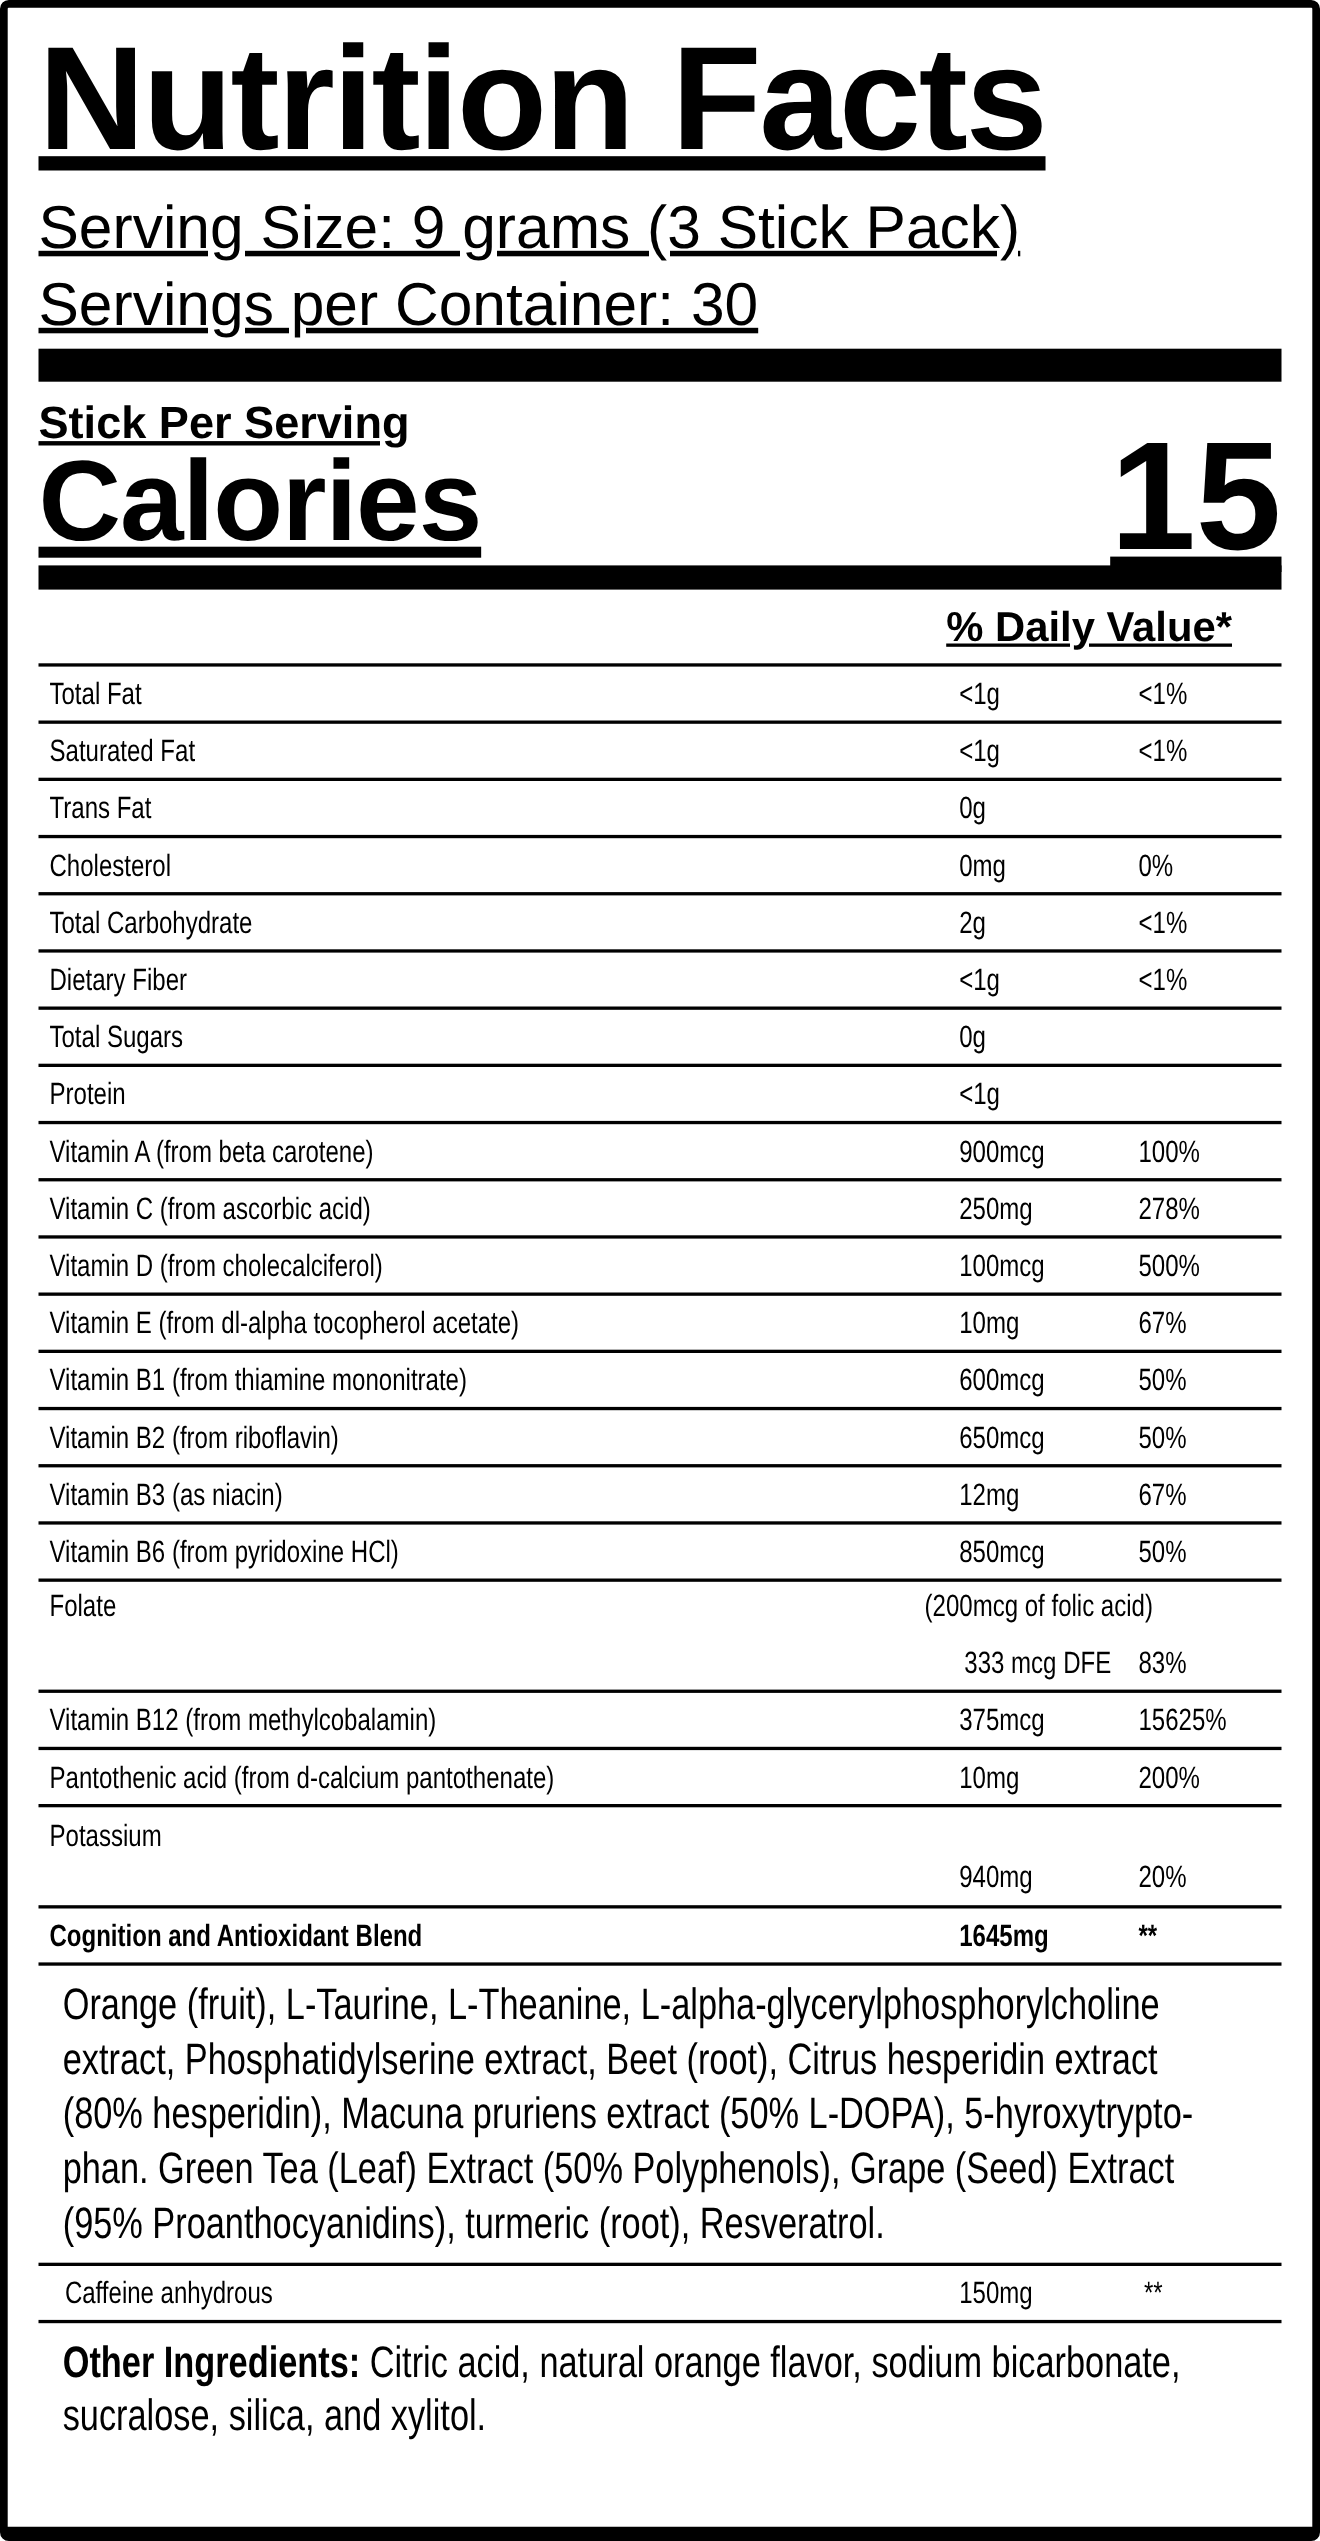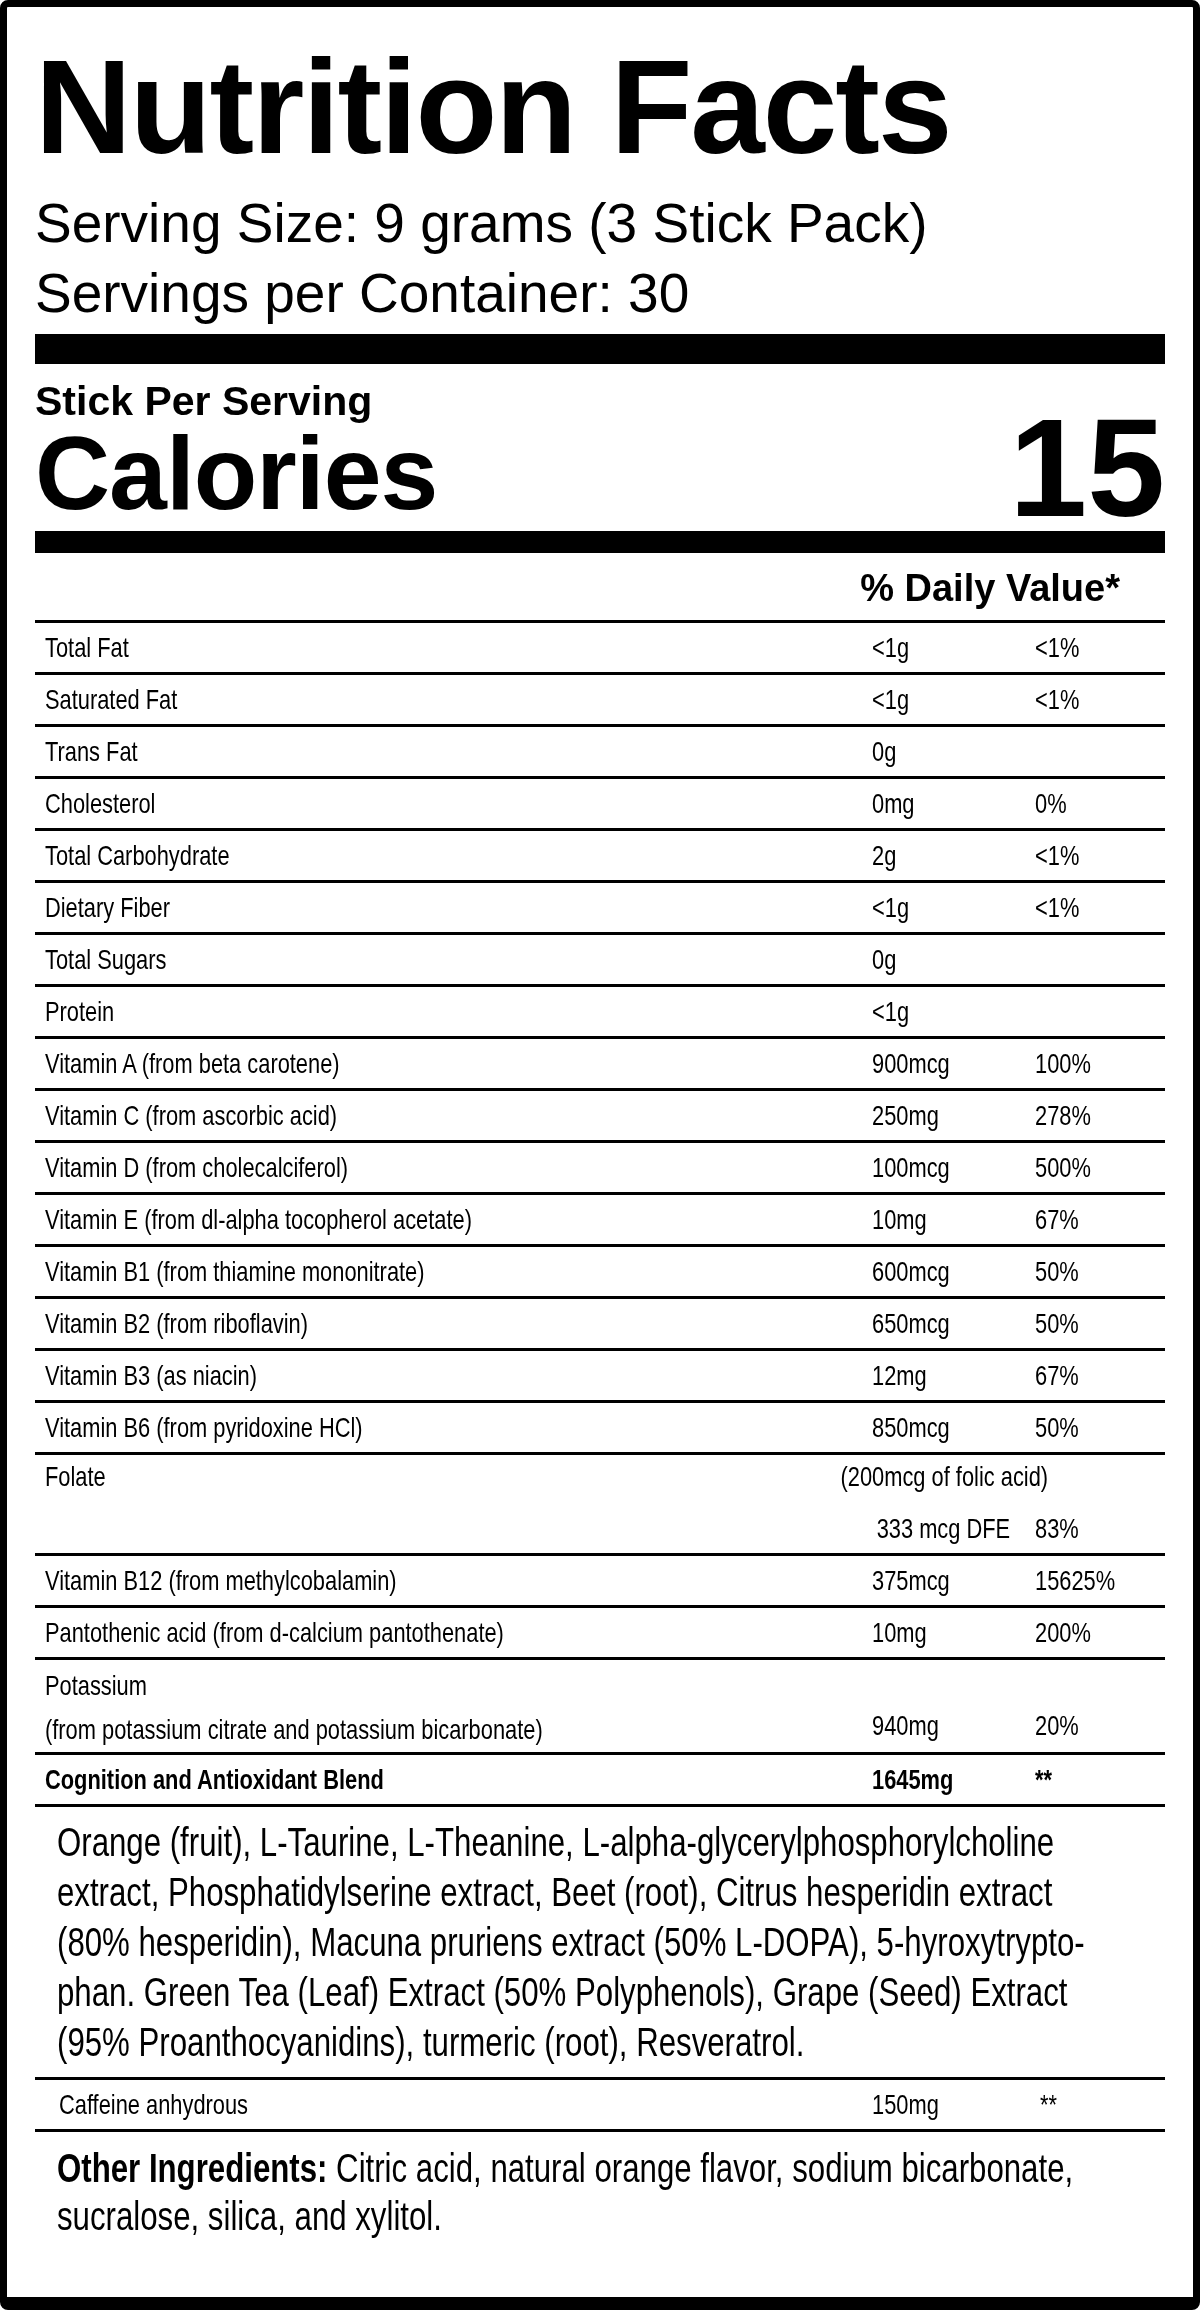--- a/index.html
+++ b/index.html
@@ -13,23 +13,24 @@
     position:relative;
     width:1200px; height:2310px;
     background:#fff;
     border:7px solid #000;
     border-bottom-width:13px;
     border-radius:8px;
     overflow:hidden;
   }
   .content {
     position:absolute;
-    left:28px; top:17px;
+    left:28px; top:0;
     width:1130px;
     padding-top:16px;
+    text-decoration:underline;
   }
   
   .cx   { display:inline-block; transform:scaleX(0.78); transform-origin:0 50%; white-space:nowrap; }
   .cx-r { display:inline-block; transform:scaleX(0.78); transform-origin:100% 50%; white-space:nowrap; }
 
   .title {
     font-size:134px; font-weight:700; line-height:1;
     letter-spacing:-2px; white-space:nowrap;
   }
   .sub { font-size:55px; line-height:70px; white-space:nowrap; }
@@ -202,21 +203,20 @@
           <span class="amt"><span class="cx">375mcg</span></span>
           <span class="pct"><span class="cx">15625%</span></span>
         </div>
         <div class="row">
           <span class="name"><span class="cx">Pantothenic acid (from d-calcium pantothenate)</span></span>
           <span class="amt"><span class="cx">10mg</span></span>
           <span class="pct"><span class="cx">200%</span></span>
         </div>
         <div class="row twoline">
           <div class="tl-line"><span class="cx">Potassium</span></div>
-          <div class="tl-line"><span class="cx">(from potassium citrate and potassium bicarbonate)</span></div>
           <span class="tl-amt"><span class="cx">940mg</span></span>
           <span class="tl-pct"><span class="cx">20%</span></span>
         </div>
         <div class="row bold">
           <span class="name"><span class="cx">Cognition and Antioxidant Blend</span></span>
           <span class="amt"><span class="cx">1645mg</span></span>
           <span class="pct"><span class="cx">**</span></span>
         </div>
       </div>
 

